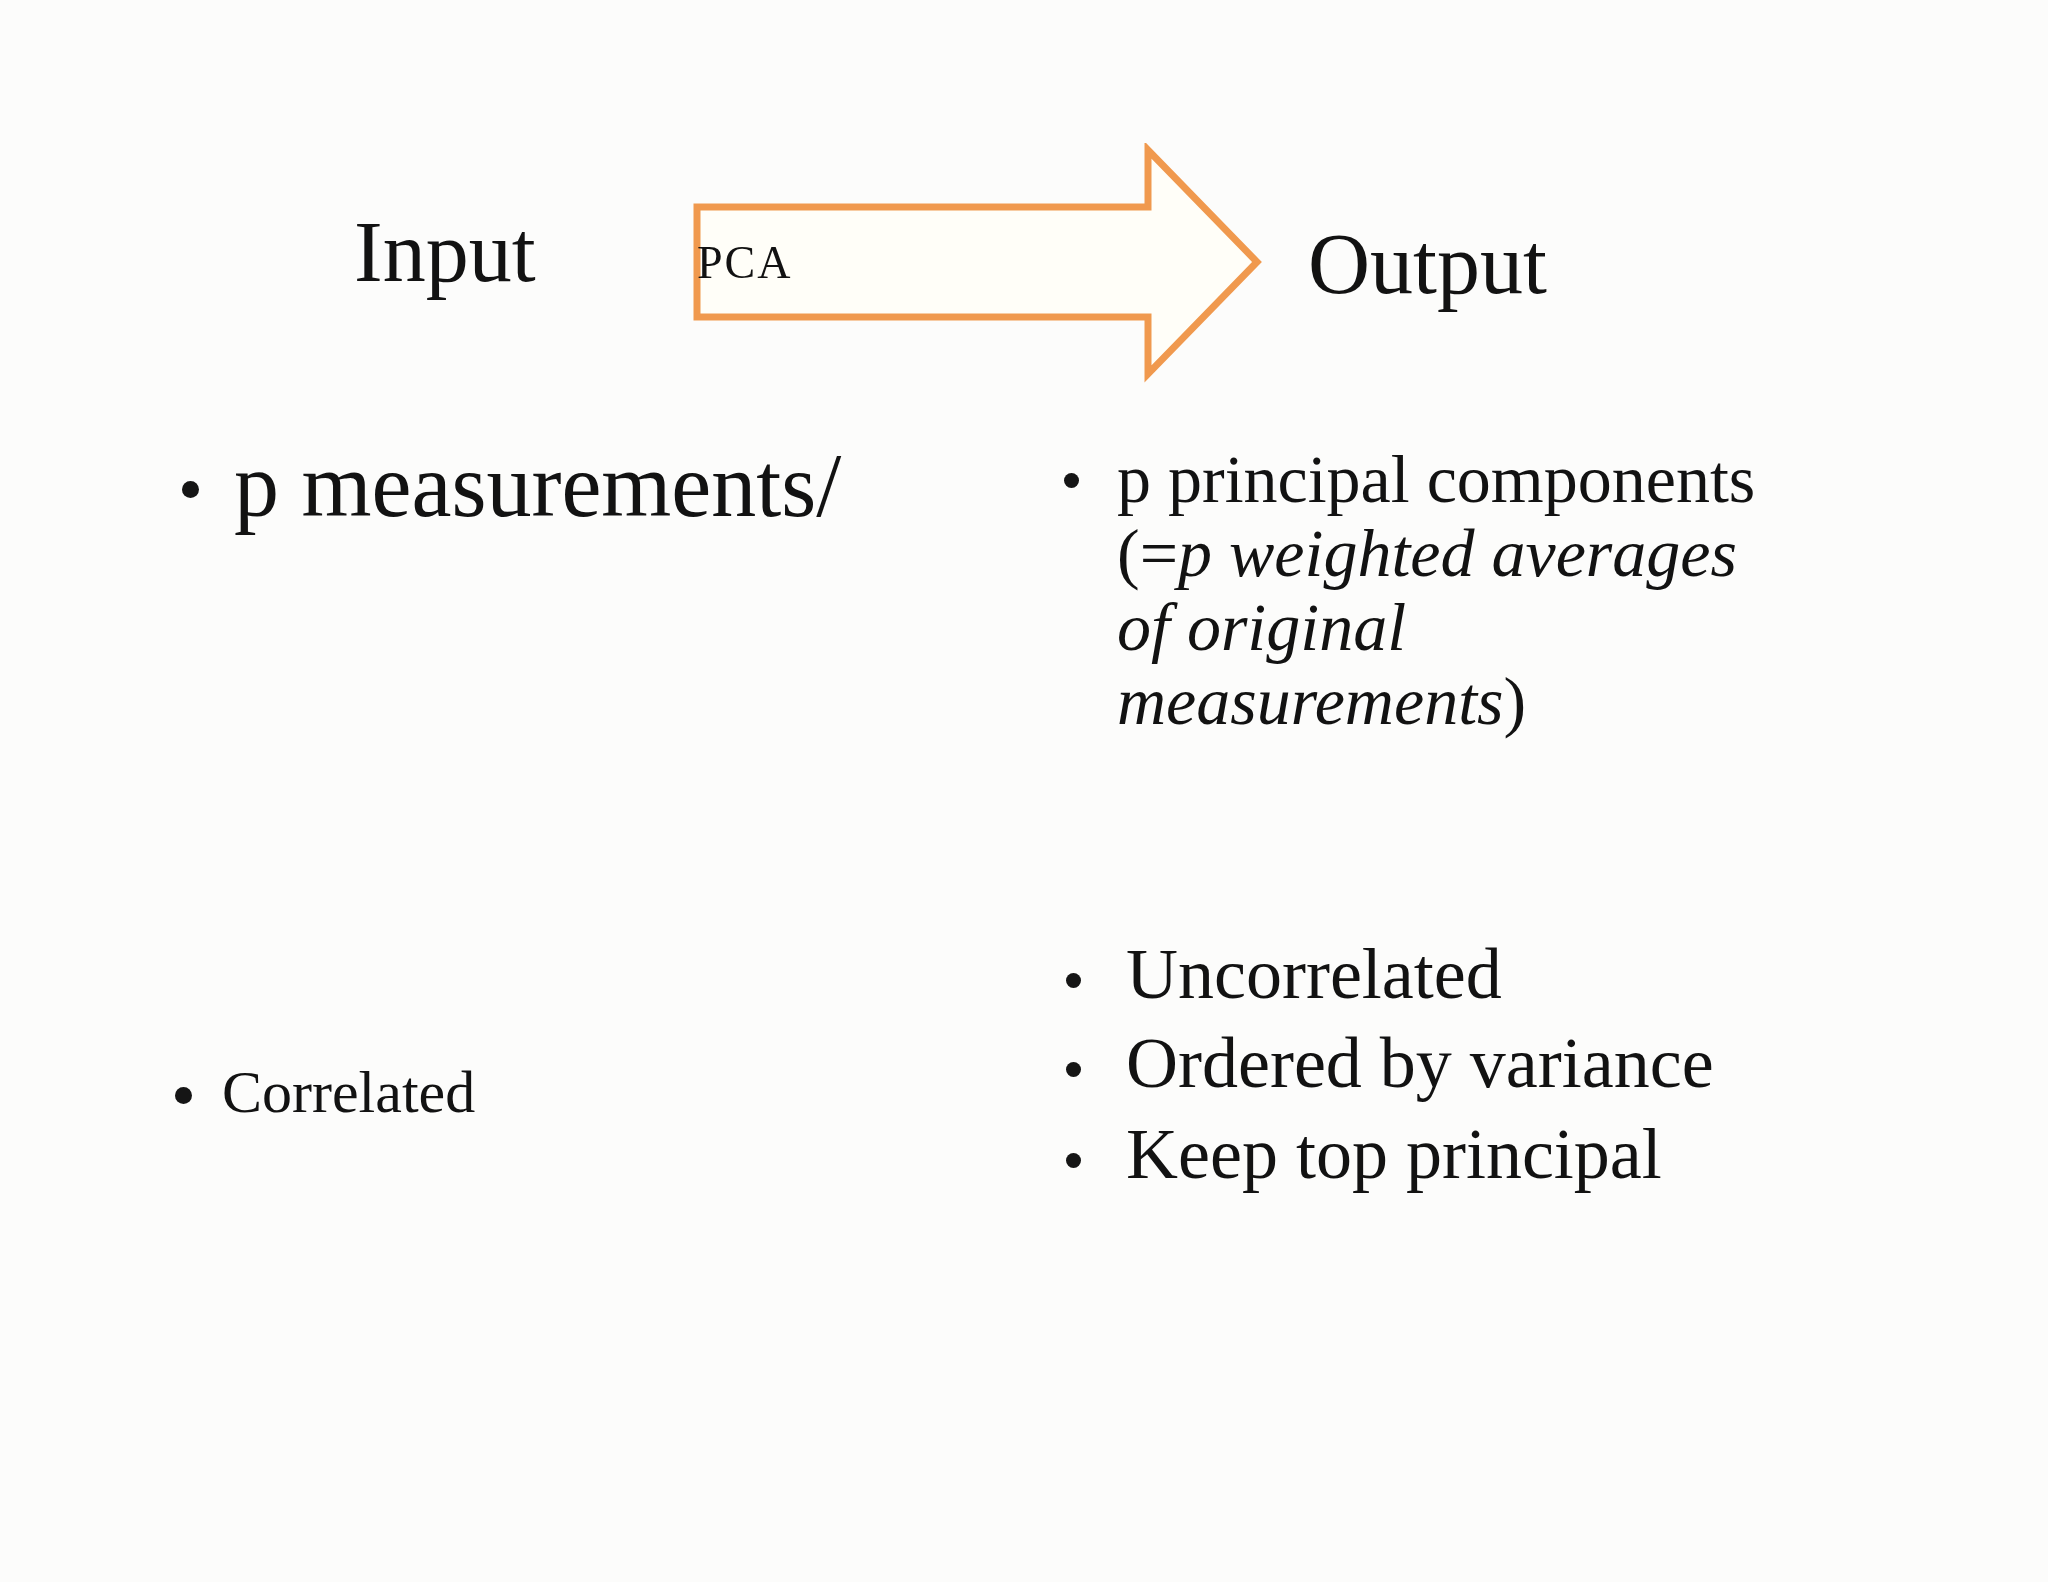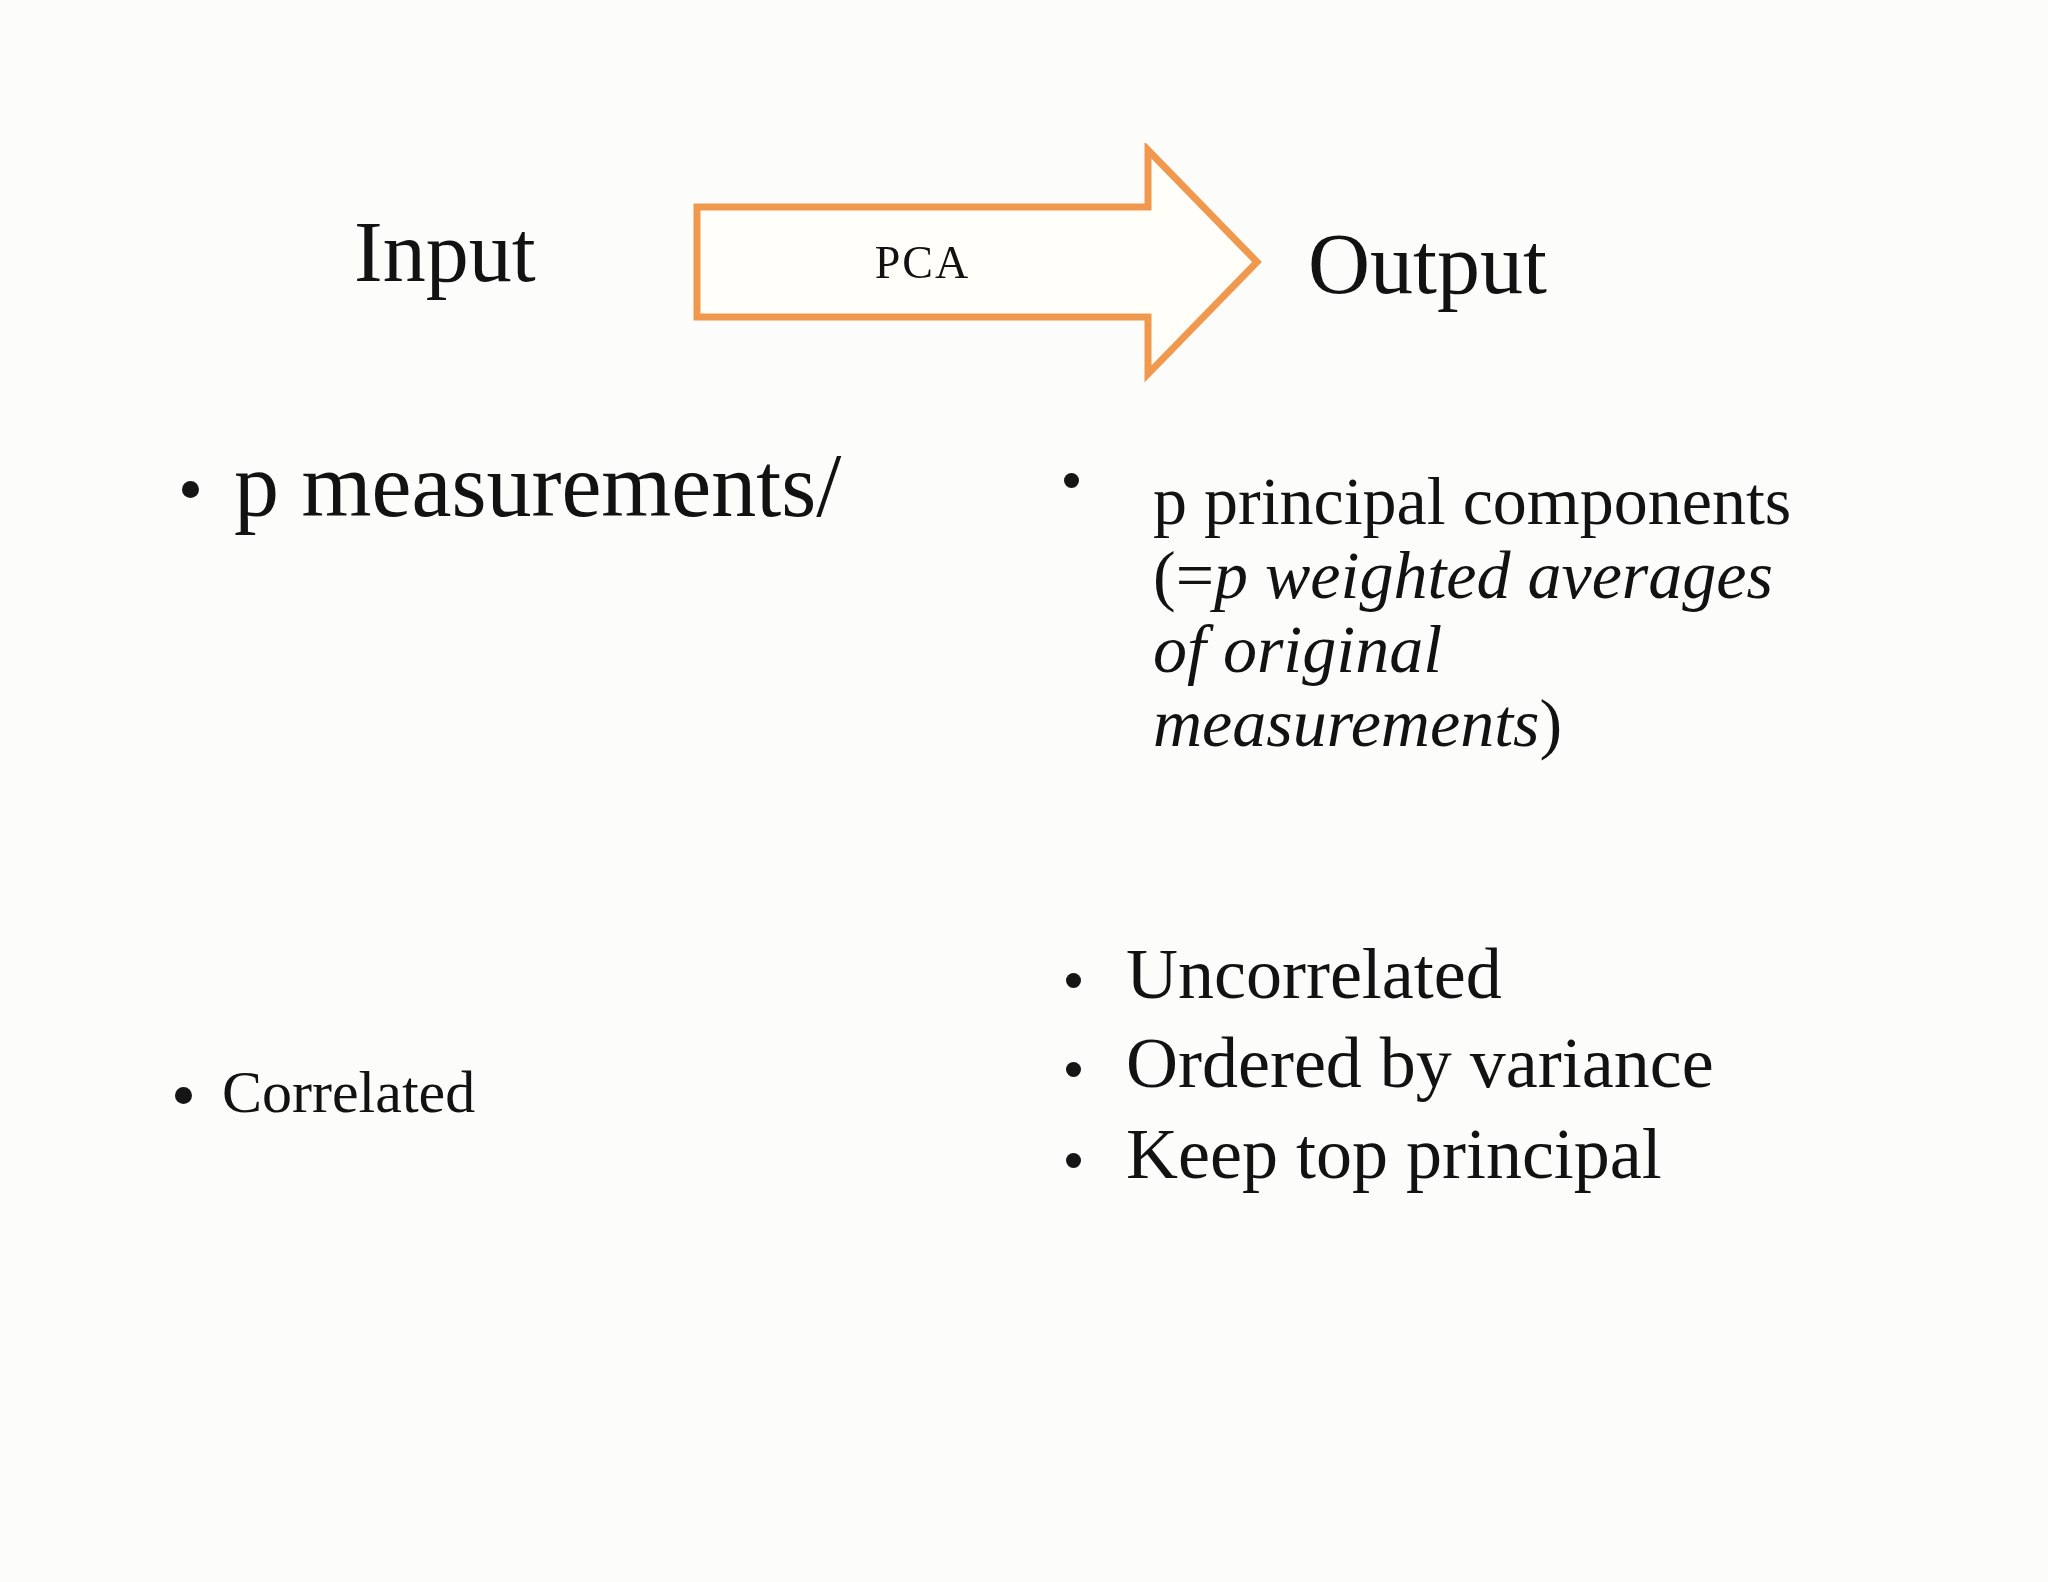--- a/index.html
+++ b/index.html
@@ -10,21 +10,21 @@
     height:1582px;
     background:#FCFCFB;
     overflow:hidden;
     font-family:"Liberation Serif","DejaVu Serif",serif;
     color:#121212;
   }
   .abs{position:absolute;}
   .heading{font-size:86px;line-height:86px;white-space:nowrap;}
   .pca-label{
     font-size:46px;line-height:46px;letter-spacing:2px;
-    text-align:center;white-space:nowrap;
+    white-space:nowrap;
   }
   .arrow-svg{position:absolute;left:690px;top:143px;width:576px;height:240px;}
   .dot{position:absolute;background:#151515;border-radius:50%;}
   .dot-lg{width:17px;height:17px;}
   .dot-sm{width:15px;height:15px;}
   .bullet-text{white-space:nowrap;}
   .lb{font-size:90px;line-height:84px;}       
   .lb2{font-size:60px;line-height:88px;}      
   .rb1{font-size:68px;line-height:74px;}      
   .rb2{font-size:72px;line-height:77px;}      
@@ -49,21 +49,21 @@
   <div class="abs bullet-text lb" style="left:234px;top:444px;">
     <div>p measurements/</div>
   </div>
 
   <span class="dot dot-lg" style="left:175px;top:1087px;"></span>
   <div class="abs bullet-text lb2" style="left:222px;top:1048px;">
     <div>Correlated</div>
   </div>
 
   <span class="dot dot-sm" style="left:1064px;top:473px;"></span>
-  <div class="abs bullet-text rb1" style="left:1117px;top:464px;margin-left:36px;">
+  <div class="abs bullet-text rb1" style="left:1117px;top:442px;">
     <div>p principal components</div>
     <div><span>(=</span><span class="it">p weighted averages</span></div>
     <div class="it">of original</div>
     <div><span class="it">measurements</span><span>)</span></div>
   </div>
 
   <span class="dot dot-sm" style="left:1066px;top:973px;"></span>
   <div class="abs bullet-text rb2" style="left:1126px;top:936px;">
     <div>Uncorrelated</div>
   </div>

